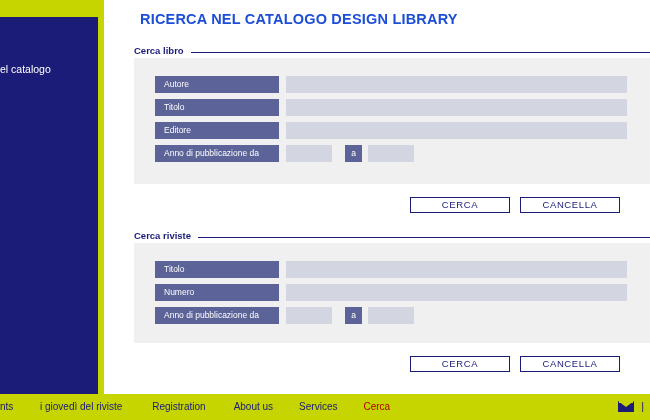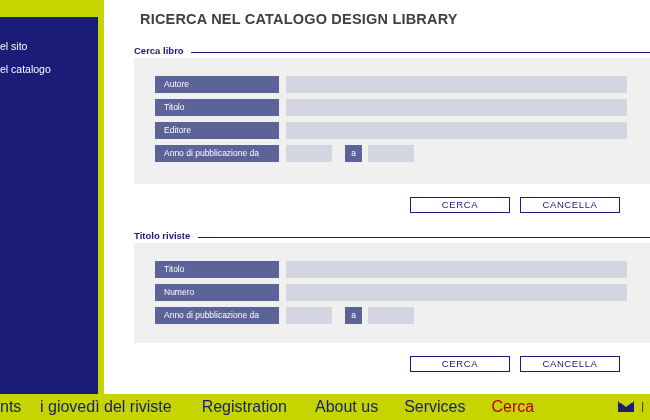--- a/index.html
+++ b/index.html
@@ -74,21 +74,21 @@
     position: absolute;
     left: 0;
     top: 0;
     height: 26px;
     width: 650px;
     display: flex;
     align-items: center;
   }
   .bottom-item {
     color: #1b1b78;
-    font-size: 16px;
+    font-size: 10px;
     white-space: nowrap;
     line-height: 26px;
   }
   #bi-0 { margin-left: 0px; width: 32px; overflow: hidden; }
   #bi-1 { margin-left: 8px; }
   #bi-2 { margin-left: 25px; }
   #bi-3 { margin-left: 28px; }
   #bi-4 { margin-left: 30px; }
   #bi-5 { margin-left: 28px; }
   #bi-6 { margin-left: 26px; }
@@ -137,21 +137,21 @@
     width: 546px;
     height: 394px;
     background: #ffffff;
   }
   #page-title {
     position: absolute;
     left: 36px;
     top: 11px;
     font-size: 14.5px;
     font-weight: bold;
-    color: #404040;
+    color: #1d4ed8;
     letter-spacing: 0.2px;
     white-space: nowrap;
   }
 
   .section {
     position: absolute;
     left: 30px;
     width: 516px;
   }
   #section-books { top: 45px; }
@@ -285,21 +285,20 @@
 </head>
 <body>
 
 <div id="page">
 
   <div id="sidebar">
     <div id="sidebar-accent"></div>
     <div id="sidebar-stripe"></div>
 
     <a class="side-link" id="side-link-0"></a>
-    <a class="side-link" id="side-link-1">el sito</a>
     <a class="side-link" id="side-link-2">el catalogo</a>
   </div>
 
   <div id="main">
 
     <div id="page-title">RICERCA NEL CATALOGO DESIGN LIBRARY</div>
 
     <div class="section" id="section-books">
       <div class="section-title">Cerca libro</div>
       <div class="section-rule"></div>
@@ -330,21 +329,21 @@
 
       </div>
 
       <div class="btn-row" id="btn-row-books">
         <button class="btn btn-search">CERCA</button>
         <button class="btn btn-cancel">CANCELLA</button>
       </div>
     </div>
 
     <div class="section" id="section-magazines">
-      <div class="section-title">Titolo riviste</div>
+      <div class="section-title">Cerca riviste</div>
       <div class="section-rule" id="rule-magazines"></div>
 
       <div class="panel" id="panel-magazines">
 
         <div class="field-row" style="top:18px;">
           <div class="field-label">Titolo</div>
           <input class="field-input" type="text" value="" style="">
         </div>
 
         <div class="field-row" style="top:41px;">

